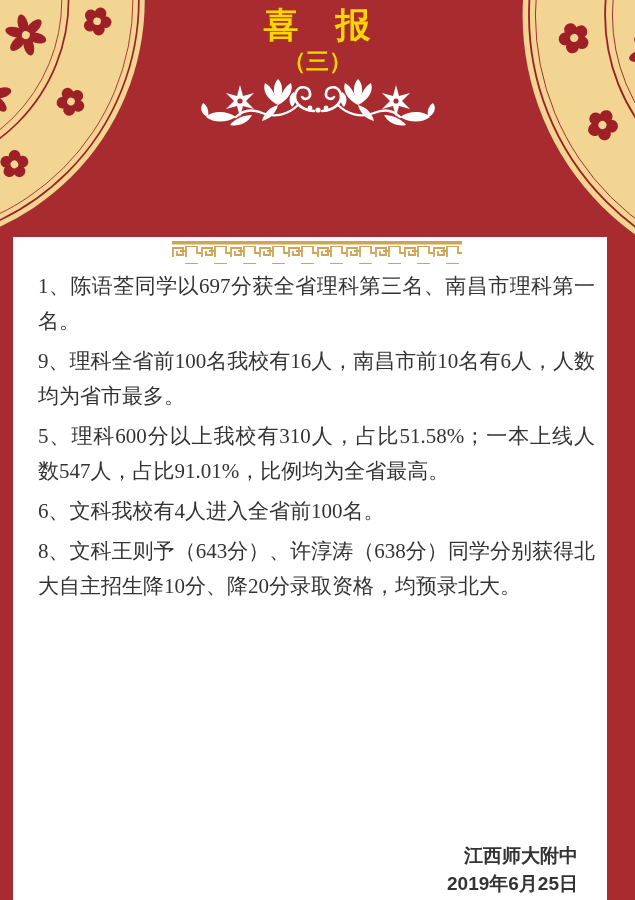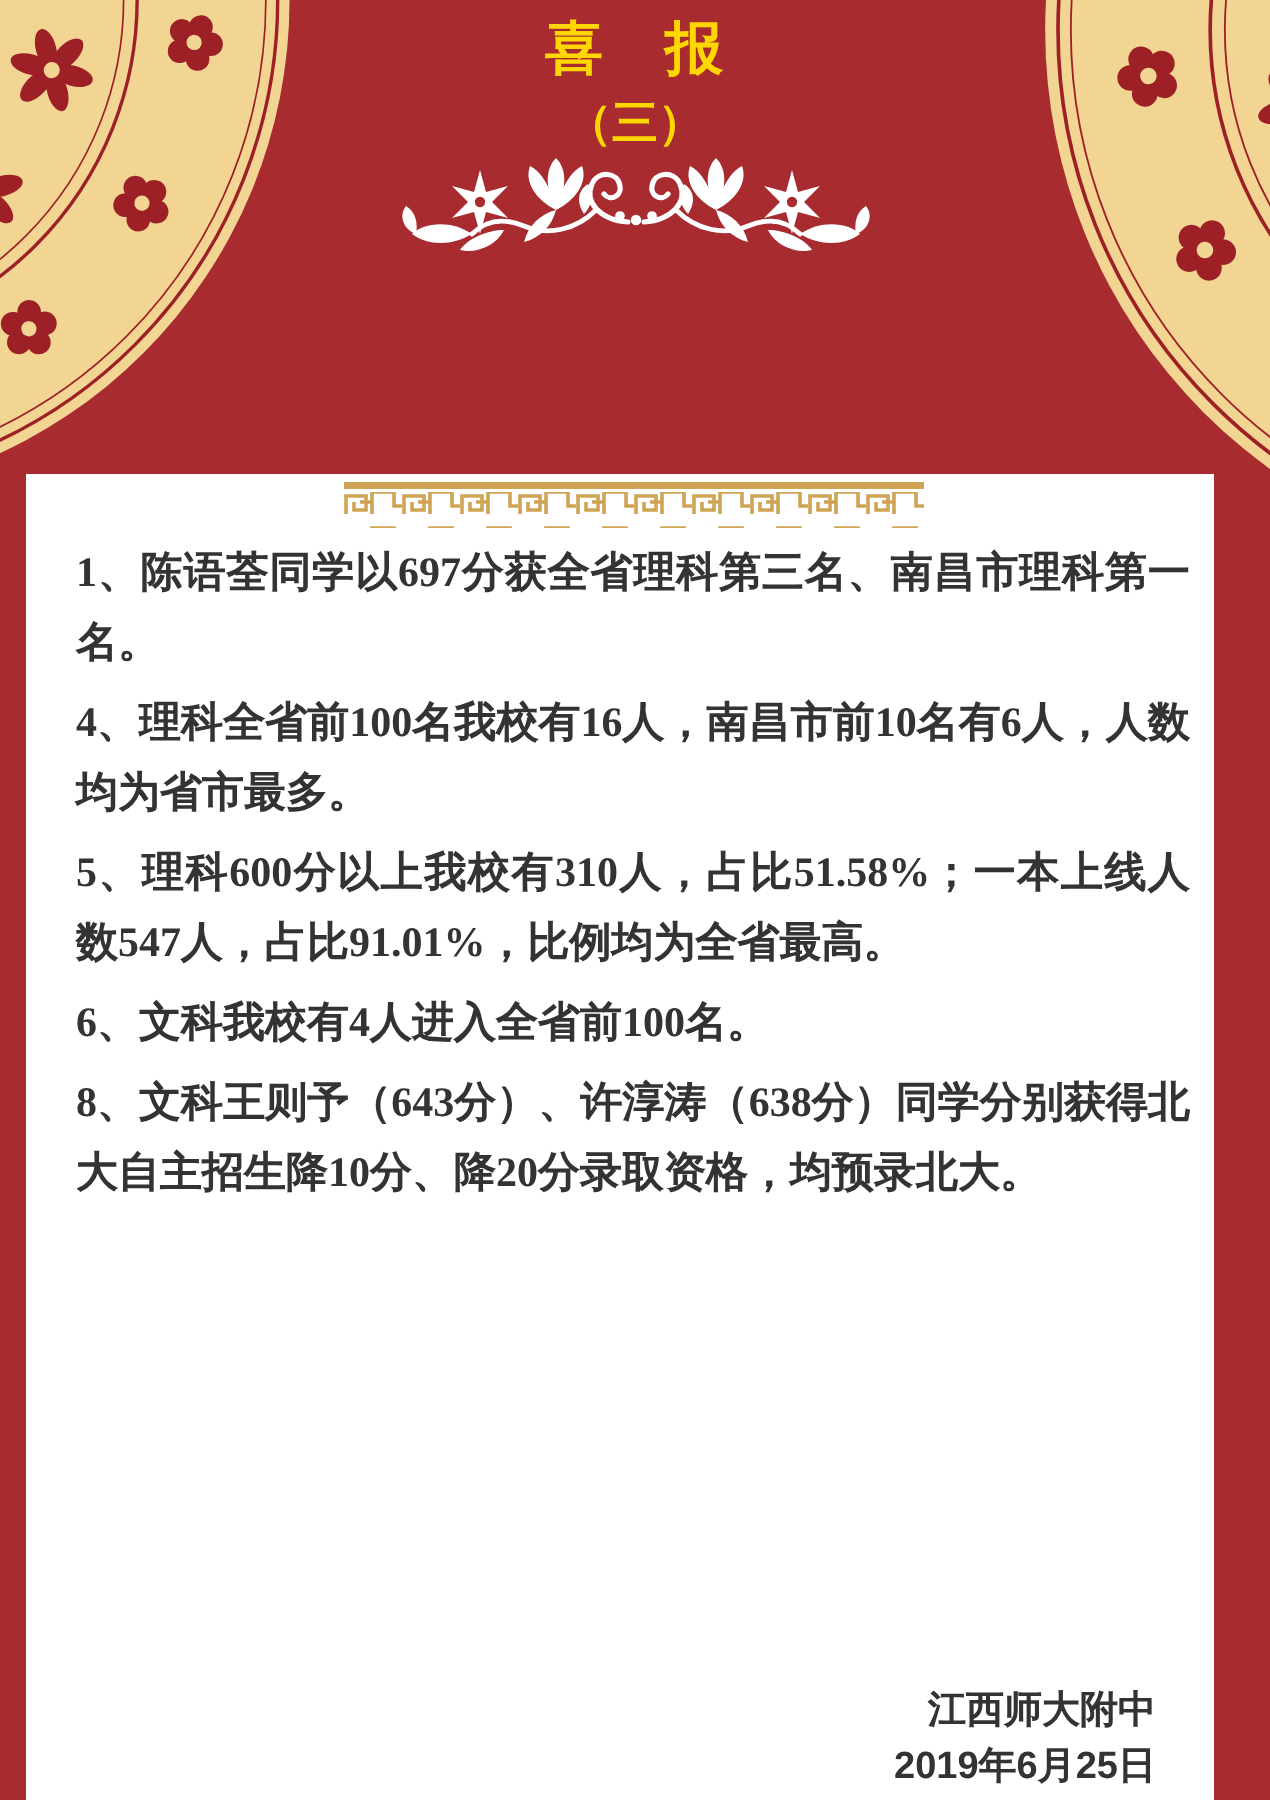--- a/index.html
+++ b/index.html
@@ -18,37 +18,37 @@
     position:relative;width:635px;height:900px;
     background:var(--bg-red);overflow:hidden;
   }
   
   .medallion{position:absolute;z-index:1;}
   .medallion.left{left:-359px;top:-254px;width:508px;height:508px;}
   .medallion.right{left:518px;top:-260px;width:550px;height:550px;transform:scaleX(-1);}
   
   .header{position:absolute;left:0;top:0;width:635px;text-align:center;z-index:2;}
   .title{
-    margin-top:3px;font-size:29px;font-weight:900;line-height:44px;
+    margin-top:3px;font-size:35px;font-weight:900;line-height:44px;
     color:var(--title-yellow);letter-spacing:1px;
   }
   .subtitle{
     font-size:23px;font-weight:bold;line-height:28px;color:var(--title-yellow);
   }
   .divider{display:block;margin:2px auto 0;}
   
   .card{
     position:absolute;left:13px;top:237px;width:594px;height:663px;
     background:var(--card-bg);z-index:2;
     padding:3px 12px 0 25px;
   }
   .lattice{display:block;margin:1px auto 5px;}
   .bulletin p{
     font-family:"Liberation Serif","DejaVu Serif",serif;
-    font-size:21px;line-height:35px;font-weight:bold;
+    font-size:21px;line-height:35px;font-weight:normal;
     color:var(--text-color);text-align:justify;
     margin:0 0 5px 0;
   }
   .signature{
     position:absolute;right:29px;bottom:2px;text-align:right;
     font-family:Liberation Sans, sans-serif;
     font-size:19px;line-height:28px;font-weight:bold;color:var(--text-color);
   }
 </style>
 </head>
@@ -233,21 +233,21 @@
         <pattern id="fret" x="0" y="0" width="29" height="18" patternUnits="userSpaceOnUse">
           <path d="M1,16 V7 H11 V14 H5 V10 M14,16 V5 H25 V12 H29 M14,10 H8" fill="none" stroke="#cfa455" stroke-width="1.8"></path>
         </pattern>
       </defs>
       <rect x="0" y="0" width="290" height="3.5" fill="#cfa455"></rect>
       <rect x="0" y="5" width="290" height="18" fill="url(#fret)"></rect>
     </svg>
 
     <div class="bulletin">
       <p>1、陈语荃同学以697分获全省理科第三名、南昌市理科第一名。</p>
-      <p>4、理科全省前100名我校有16人，南昌市前10名有6人，人数均为省市最多。</p>
+      <p>9、理科全省前100名我校有16人，南昌市前10名有6人，人数均为省市最多。</p>
       <p>5、理科600分以上我校有310人，占比51.58%；一本上线人数547人，占比91.01%，比例均为全省最高。</p>
       <p>6、文科我校有4人进入全省前100名。</p>
       <p>8、文科王则予（643分）、许淳涛（638分）同学分别获得北大自主招生降10分、降20分录取资格，均预录北大。</p>
     </div>
 
     <div class="signature">
       <div>江西师大附中</div>
       <div>2019年6月25日</div>
     </div>
   </div>

